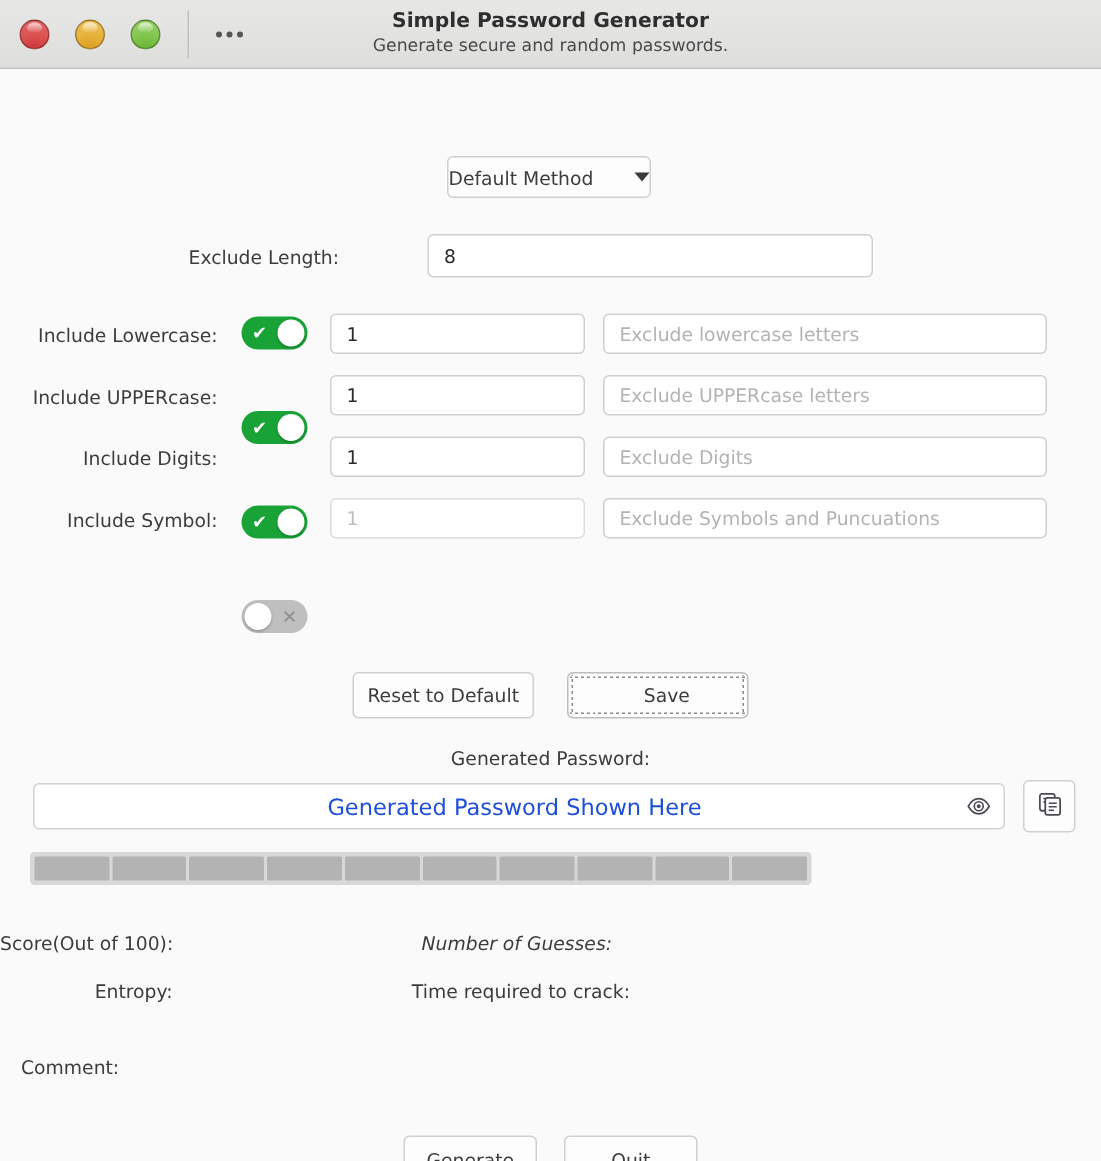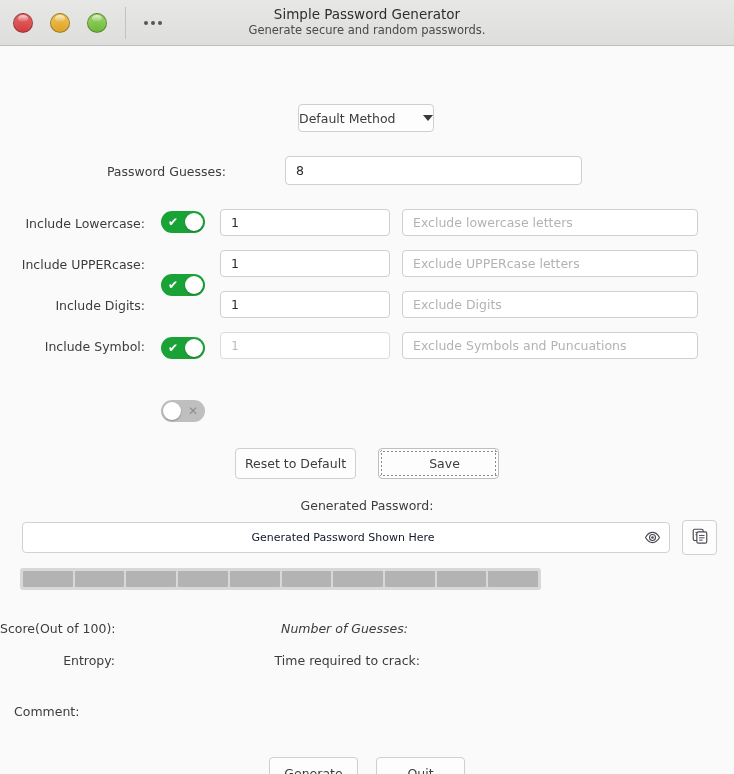--- a/index.html
+++ b/index.html
@@ -65,21 +65,21 @@
   }
   .tb-title-wrap {
     position: absolute;
     left: 0; right: 0; top: 0; bottom: 0;
     display: flex; flex-direction: column;
     align-items: center; justify-content: center;
     pointer-events: none;
   }
   .tb-title {
     font-size: 13.5px;
-    font-weight: normal;
+    font-weight: bold;
     color: #2e2e2e;
     line-height: 1.25;
   }
   .tb-sub {
     font-size: 11.5px;
     color: #4a4a4a;
     line-height: 1.35;
   }
 
   
@@ -202,22 +202,22 @@
     left: 22px; top: 476px;
     width: 648px; height: 31px;
     background: #ffffff;
     border: 1px solid #d2d2d2;
     border-radius: 4px;
     display: flex; align-items: center;
   }
   .pw-placeholder {
     flex: 1;
     text-align: center;
-    font-size: 11px;
-    color: #0f172a;
+    font-size: 15px;
+    color: #1d4ed8;
     padding-left: 24px;
   }
   .eye-btn {
     width: 26px; height: 26px;
     display: flex; align-items: center; justify-content: center;
     margin-right: 4px;
     cursor: default;
   }
   .copy-btn {
     left: 682px; top: 474px;
@@ -272,21 +272,21 @@
   </div>
 </div>
 
 <div class="content">
 
   <div class="combo abs">
     <span class="combo-label">Default Method</span>
     <span class="caret"></span>
   </div>
 
-  <div class="abs lbl" style="left:0px; top:118px; width:226px;">Password Guesses:</div>
+  <div class="abs lbl" style="left:0px; top:118px; width:226px;">Exclude Length:</div>
   <input class="inp abs" style="left: 285px; top: 110px; width: 297px; height: 29px;" value="8">
 
   <div class="abs lbl" style="left:0px; top:170px; width:145px;">Include Lowercase:</div>
   <div class="switch on abs" style="left:161px; top:165px;">
     <span class="mark">✔</span>
     <span class="knob"></span>
   </div>
   <input class="inp abs" style="left: 220px; top: 163px; width: 170px; height: 27px;" value="1">
   <input class="inp abs" style="left: 402px; top: 163px; width: 296px; height: 27px;" placeholder="Exclude lowercase letters">
 

